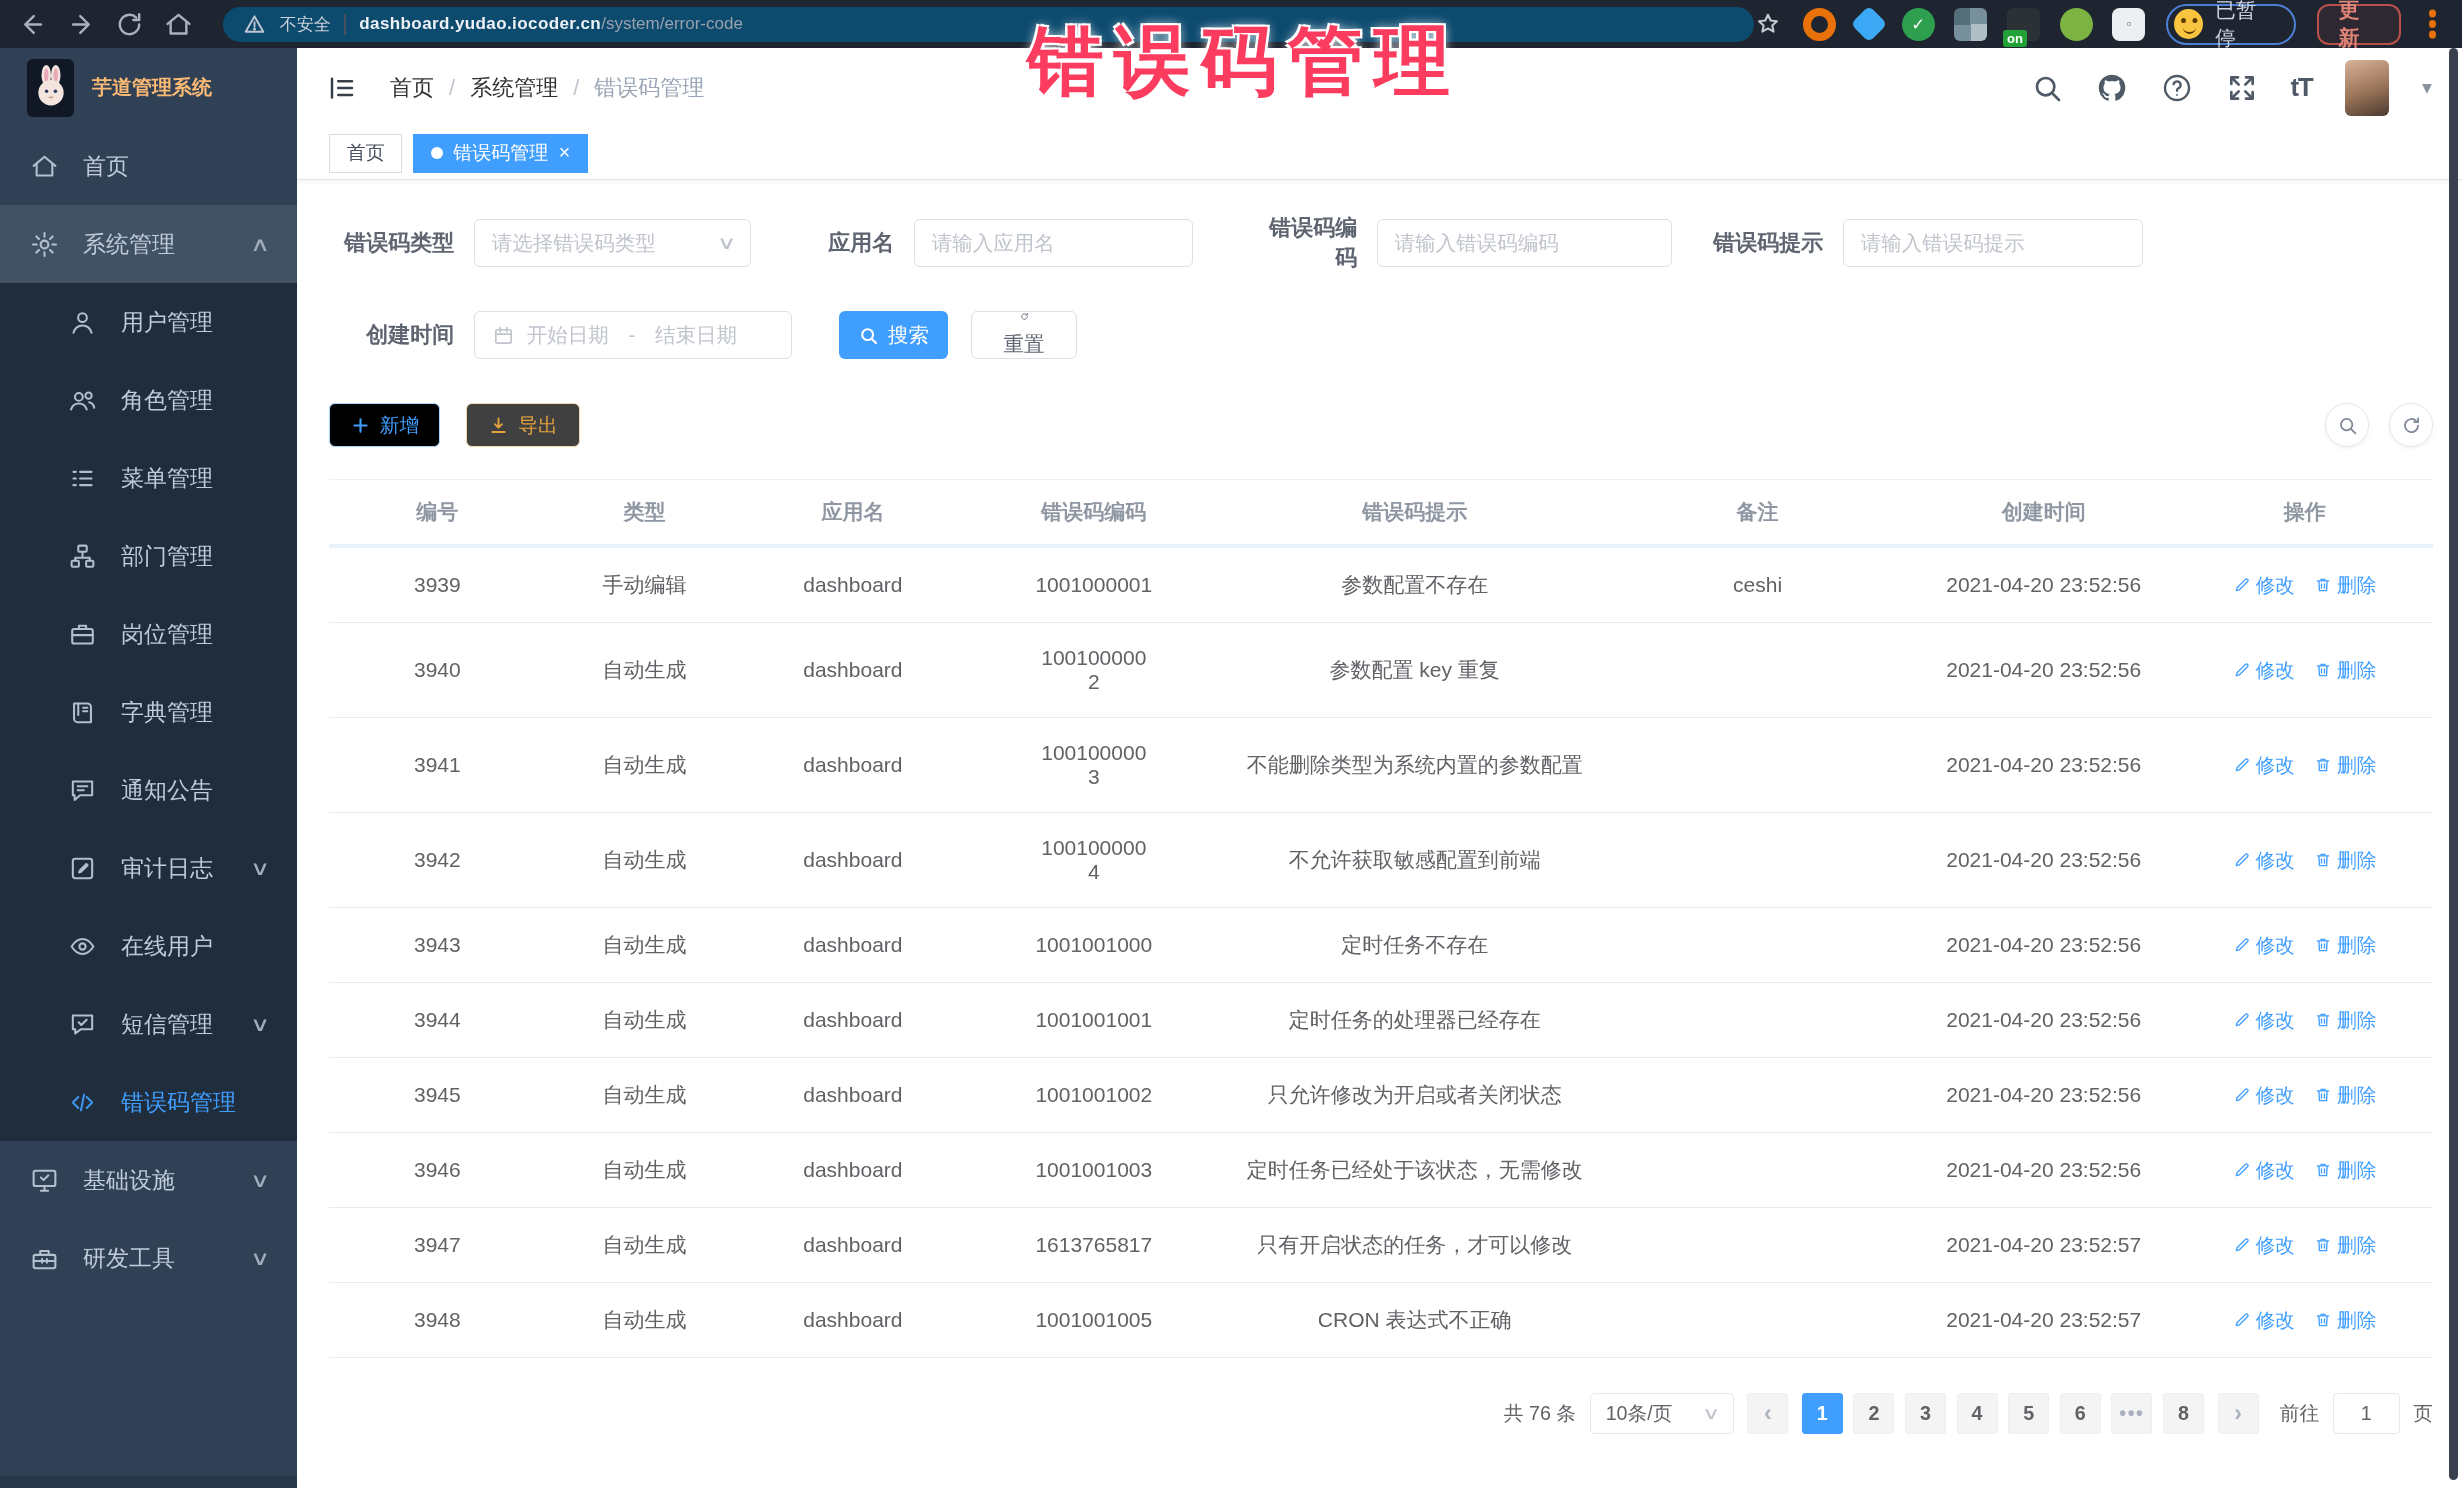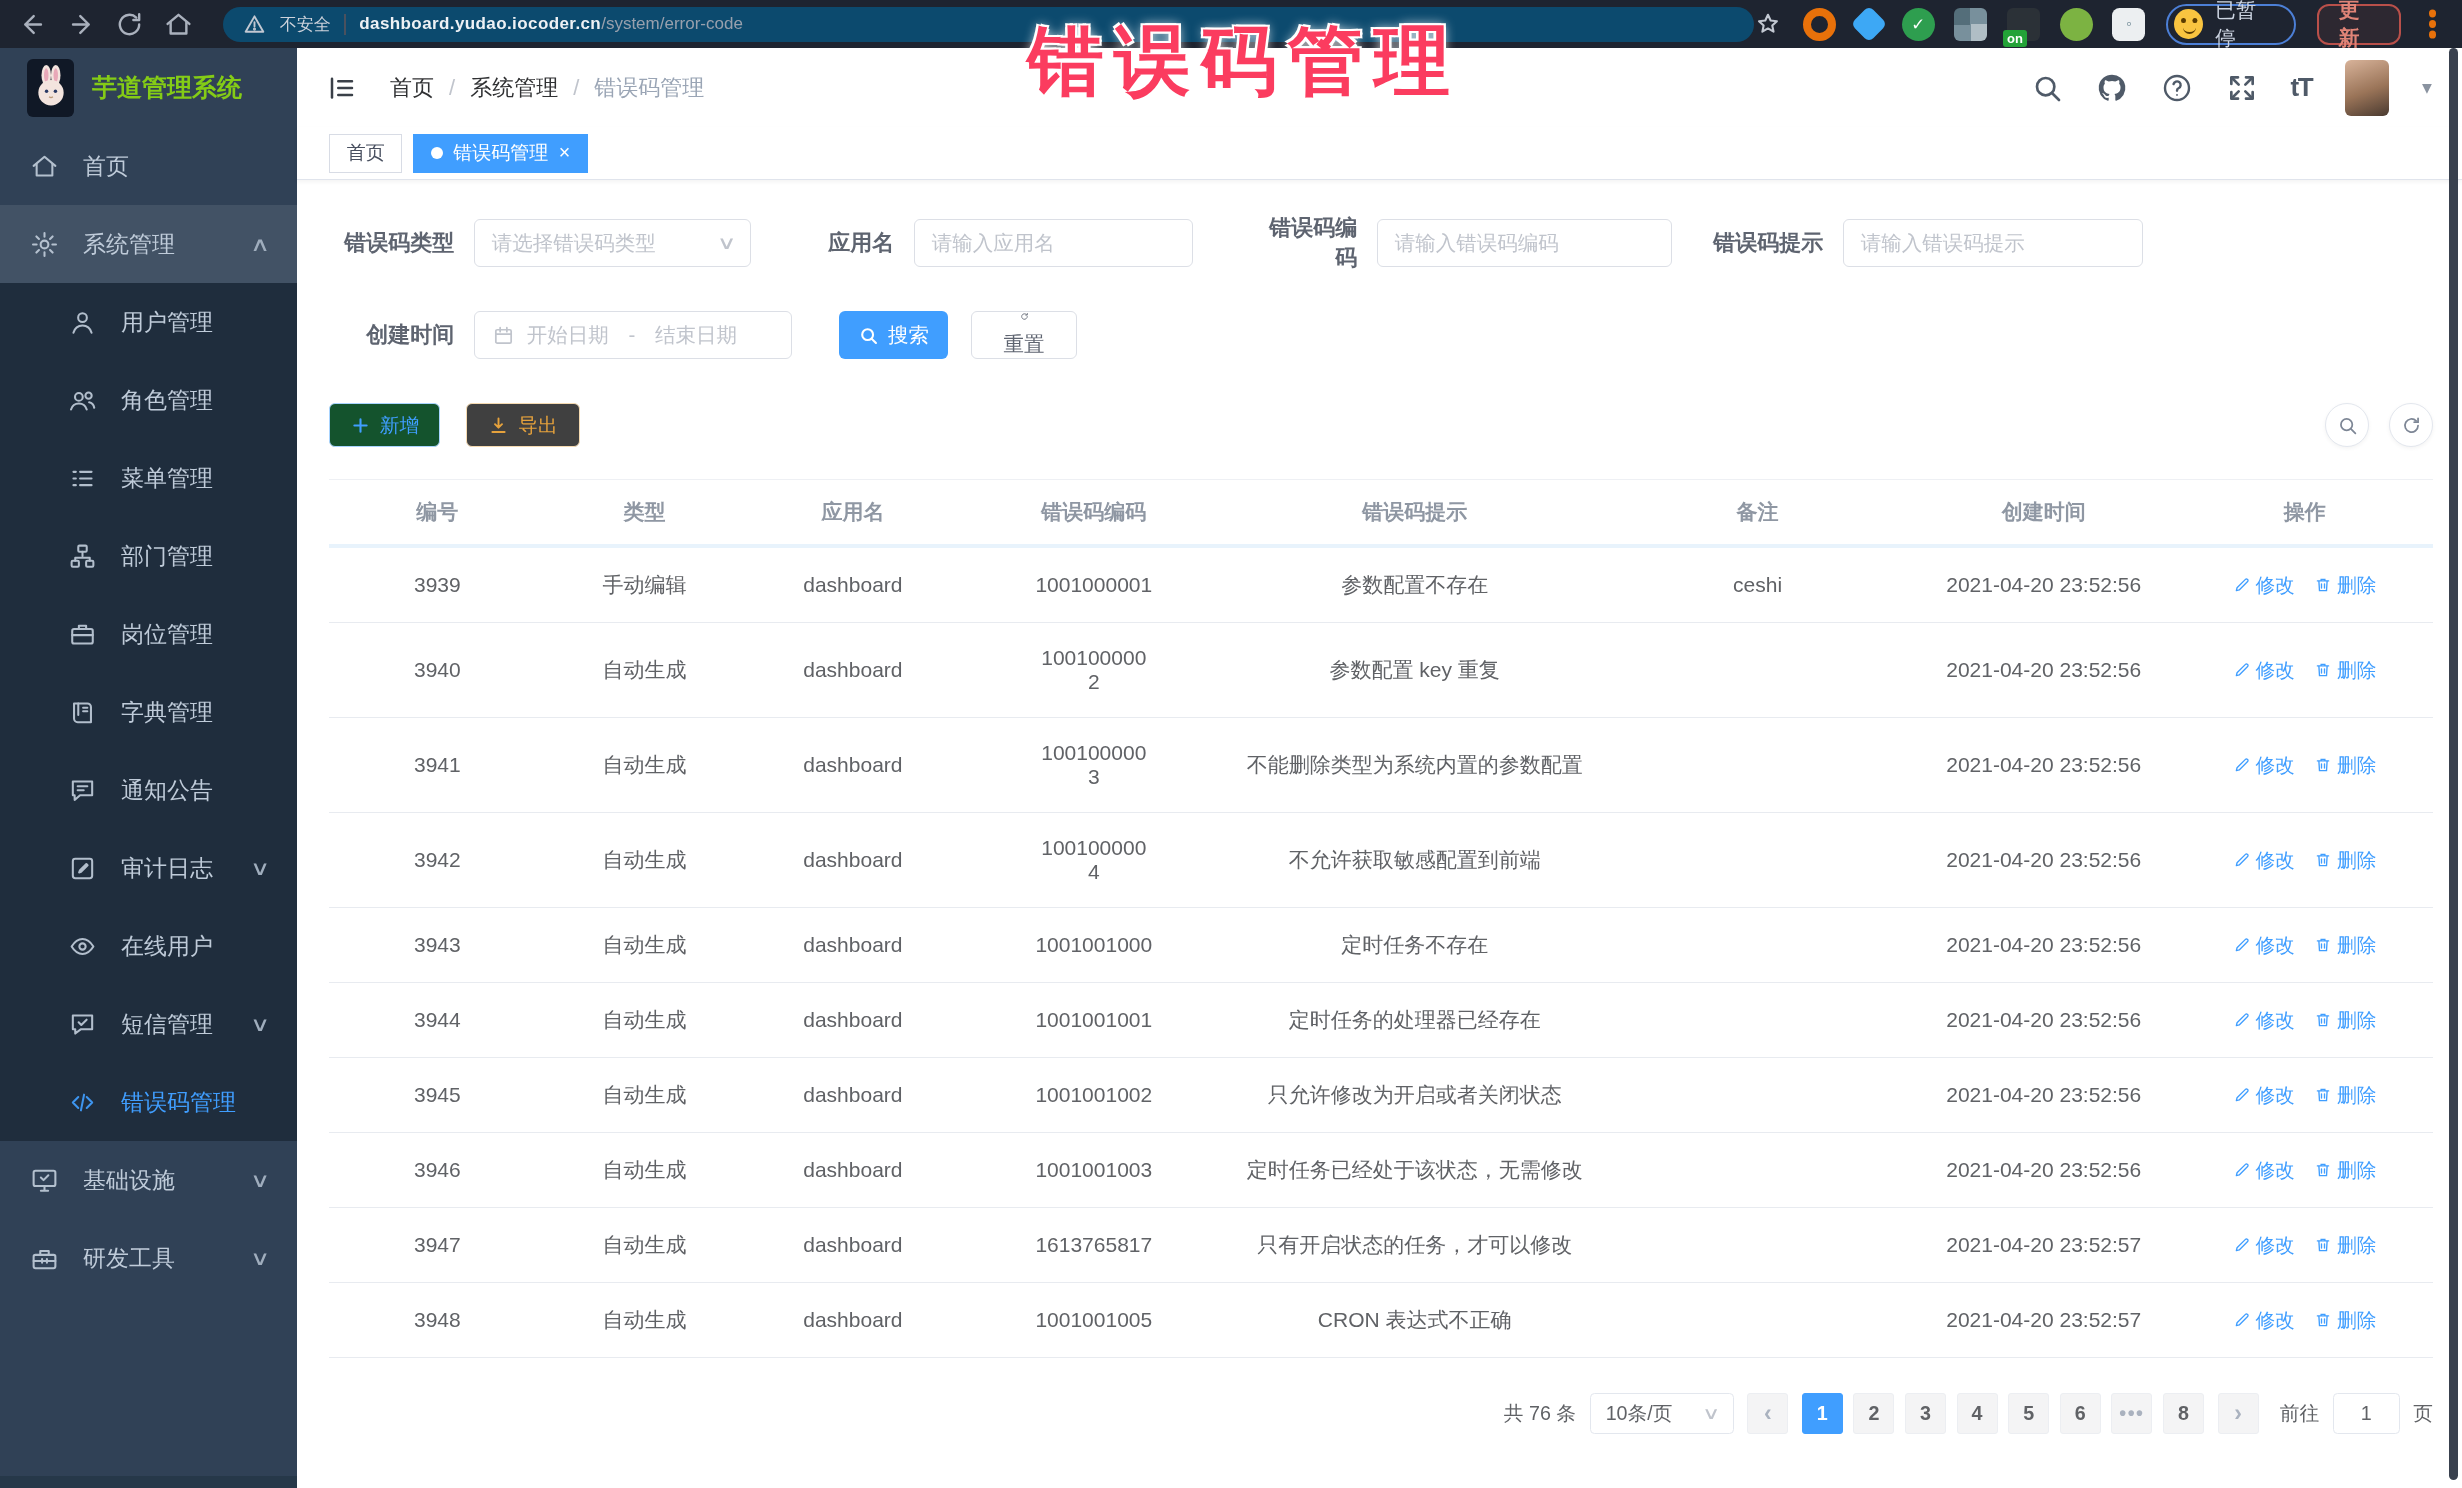--- a/index.html
+++ b/index.html
@@ -54,21 +54,21 @@
   .app { display:flex; height:1440px; position:relative; }
   .page-scrollbar { position:absolute; right:4.5px; top:0; bottom:7.6px; width:9px;
                     background:#39414e; border-radius:4.5px; z-index:40; }
 
   
   .sidebar { width:297px; background:#304156; color:#bfcbd9; display:flex;
              flex-direction:column; flex:0 0 auto; }
   .logo { height:79px; display:flex; align-items:center; padding-left:27px; gap:18px; }
   .logo-img { width:47px; height:58px; border-radius:6px; background:#101826; display:flex;
               align-items:center; justify-content:center; overflow:hidden; }
-  .logo-title { color:#84cc16; font-size:25px; font-weight:bold; }
+  .logo-title { color:#fdba74; font-size:20px; font-weight:bold; }
   .menu { flex:1; font-size:23px; }
   .menu-item { height:78px; display:flex; align-items:center; padding:0 30px; gap:24px; cursor:pointer; }
   .menu-item.sub { background:#1f2d3d; padding-left:68px; }
   .menu-item.highlight { background:rgba(255,255,255,.09); }
   .menu-item.active { color:#409EFF; }
   .mi-icon { width:29px; height:29px; color:inherit; opacity:.92; flex:0 0 auto; }
   .mi-label { white-space:nowrap; }
   .mi-arrow { margin-left:auto; font-size:19.7px; color:#9fadbd; transform:scaleX(1.4); }
   .sidebar-footer { height:12px; background:#263849; }
 
@@ -105,21 +105,21 @@
          display:flex; align-items:center; padding:0 16.7px; font-size:20.5px; color:#c0c4cc; }
   .ctl .chev { margin-left:auto; color:#c0c4cc; transform:scaleX(1.5); font-size:18px; }
   .cal-ic { width:23px; height:23px; color:#c0c4cc; margin-right:12px; flex:0 0 auto; }
   .range-sep { margin:0 19.7px; color:#c0c4cc; }
   .btn { height:48px; border-radius:6px; display:inline-flex; align-items:center; justify-content:center;
          gap:9px; font-size:20.5px; cursor:pointer; border:1.5px solid transparent; }
   .btn-ic { width:21px; height:21px; }
   .btn-search { background:#409EFF; color:#fff; width:109px; margin-left:47px; }
   .btn-reset { background:#fff; color:#5e6470; border-color:#dcdfe6; width:106px; margin-left:23px;flex-direction:column; }
   .toolbar { margin-top:44px; display:flex; align-items:center; }
-  .btn-add { height:44px; width:111px; color:#409EFF; background:#14532d; border-color:#a9d4ff; font-size:19.7px;align-items:center; }
+  .btn-add { height:44px; width:111px; color:#409EFF; background:#000000; border-color:#a9d4ff; font-size:19.7px;align-items:center; }
   .btn-export { height:44px; width:114px; color:#e6a23c; background:#404040; border-color:#f5dab1;
                 font-size:19.7px; margin-left:26px; }
   .toolbar-right { margin-left:auto; display:flex; gap:19.7px; }
   .circle-btn { width:44px; height:44px; border-radius:50%; border:1.5px solid #e3e7ee; background:#fff;
                 display:flex; align-items:center; justify-content:center; color:#7d8695;
                 box-shadow:0 1.5px 4.5px rgba(0,0,0,.05); cursor:pointer; }
   .circle-btn svg { width:21px; height:21px; }
 
   
   table { width:100%; border-collapse:collapse; table-layout:fixed; margin-top:32px; }

